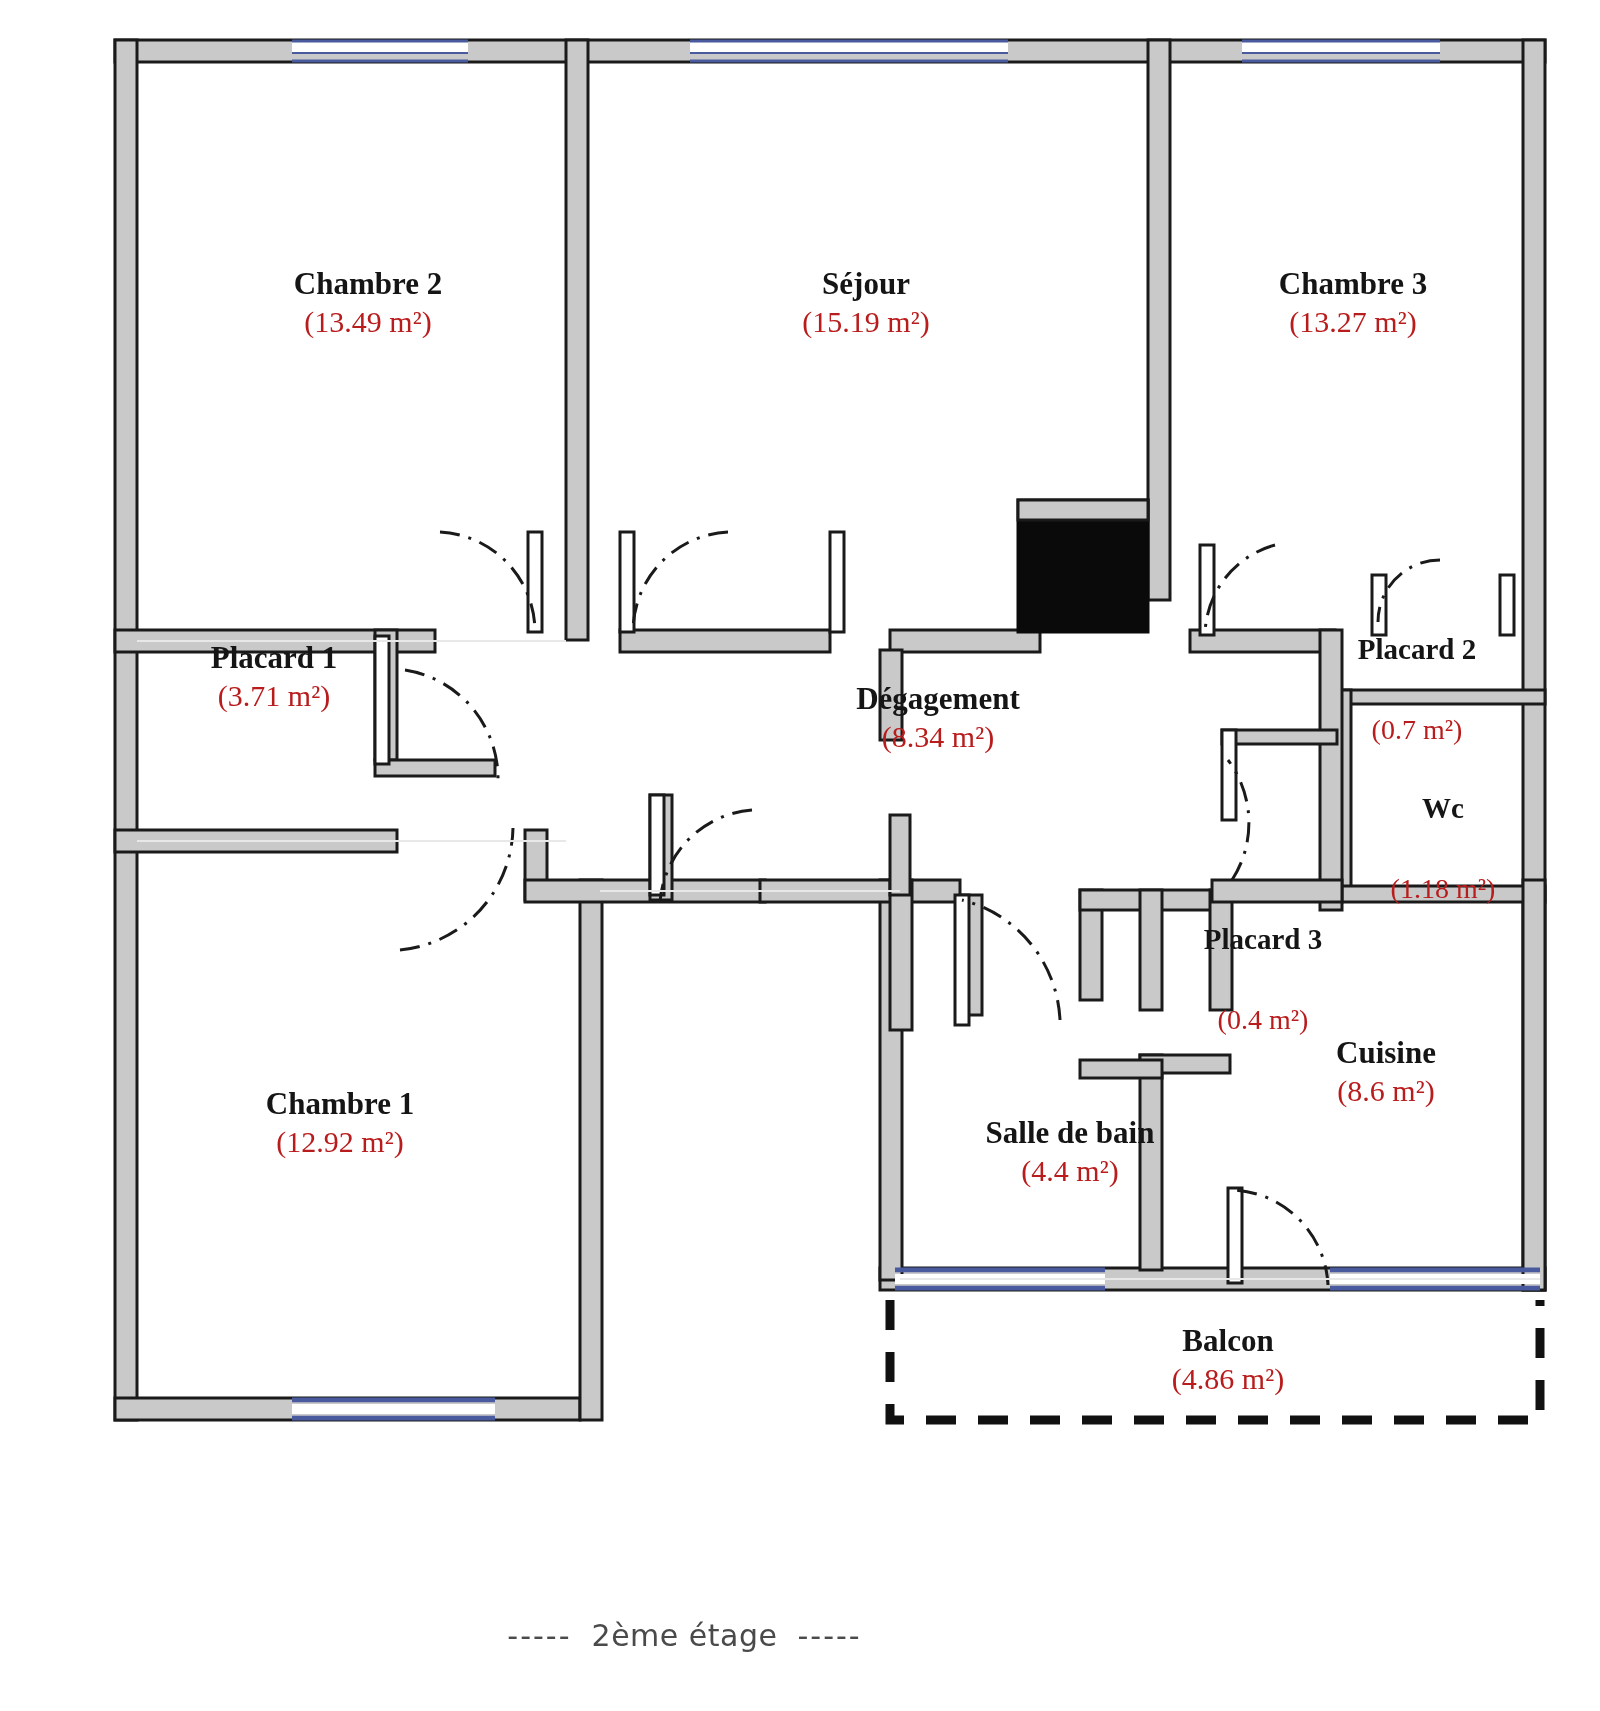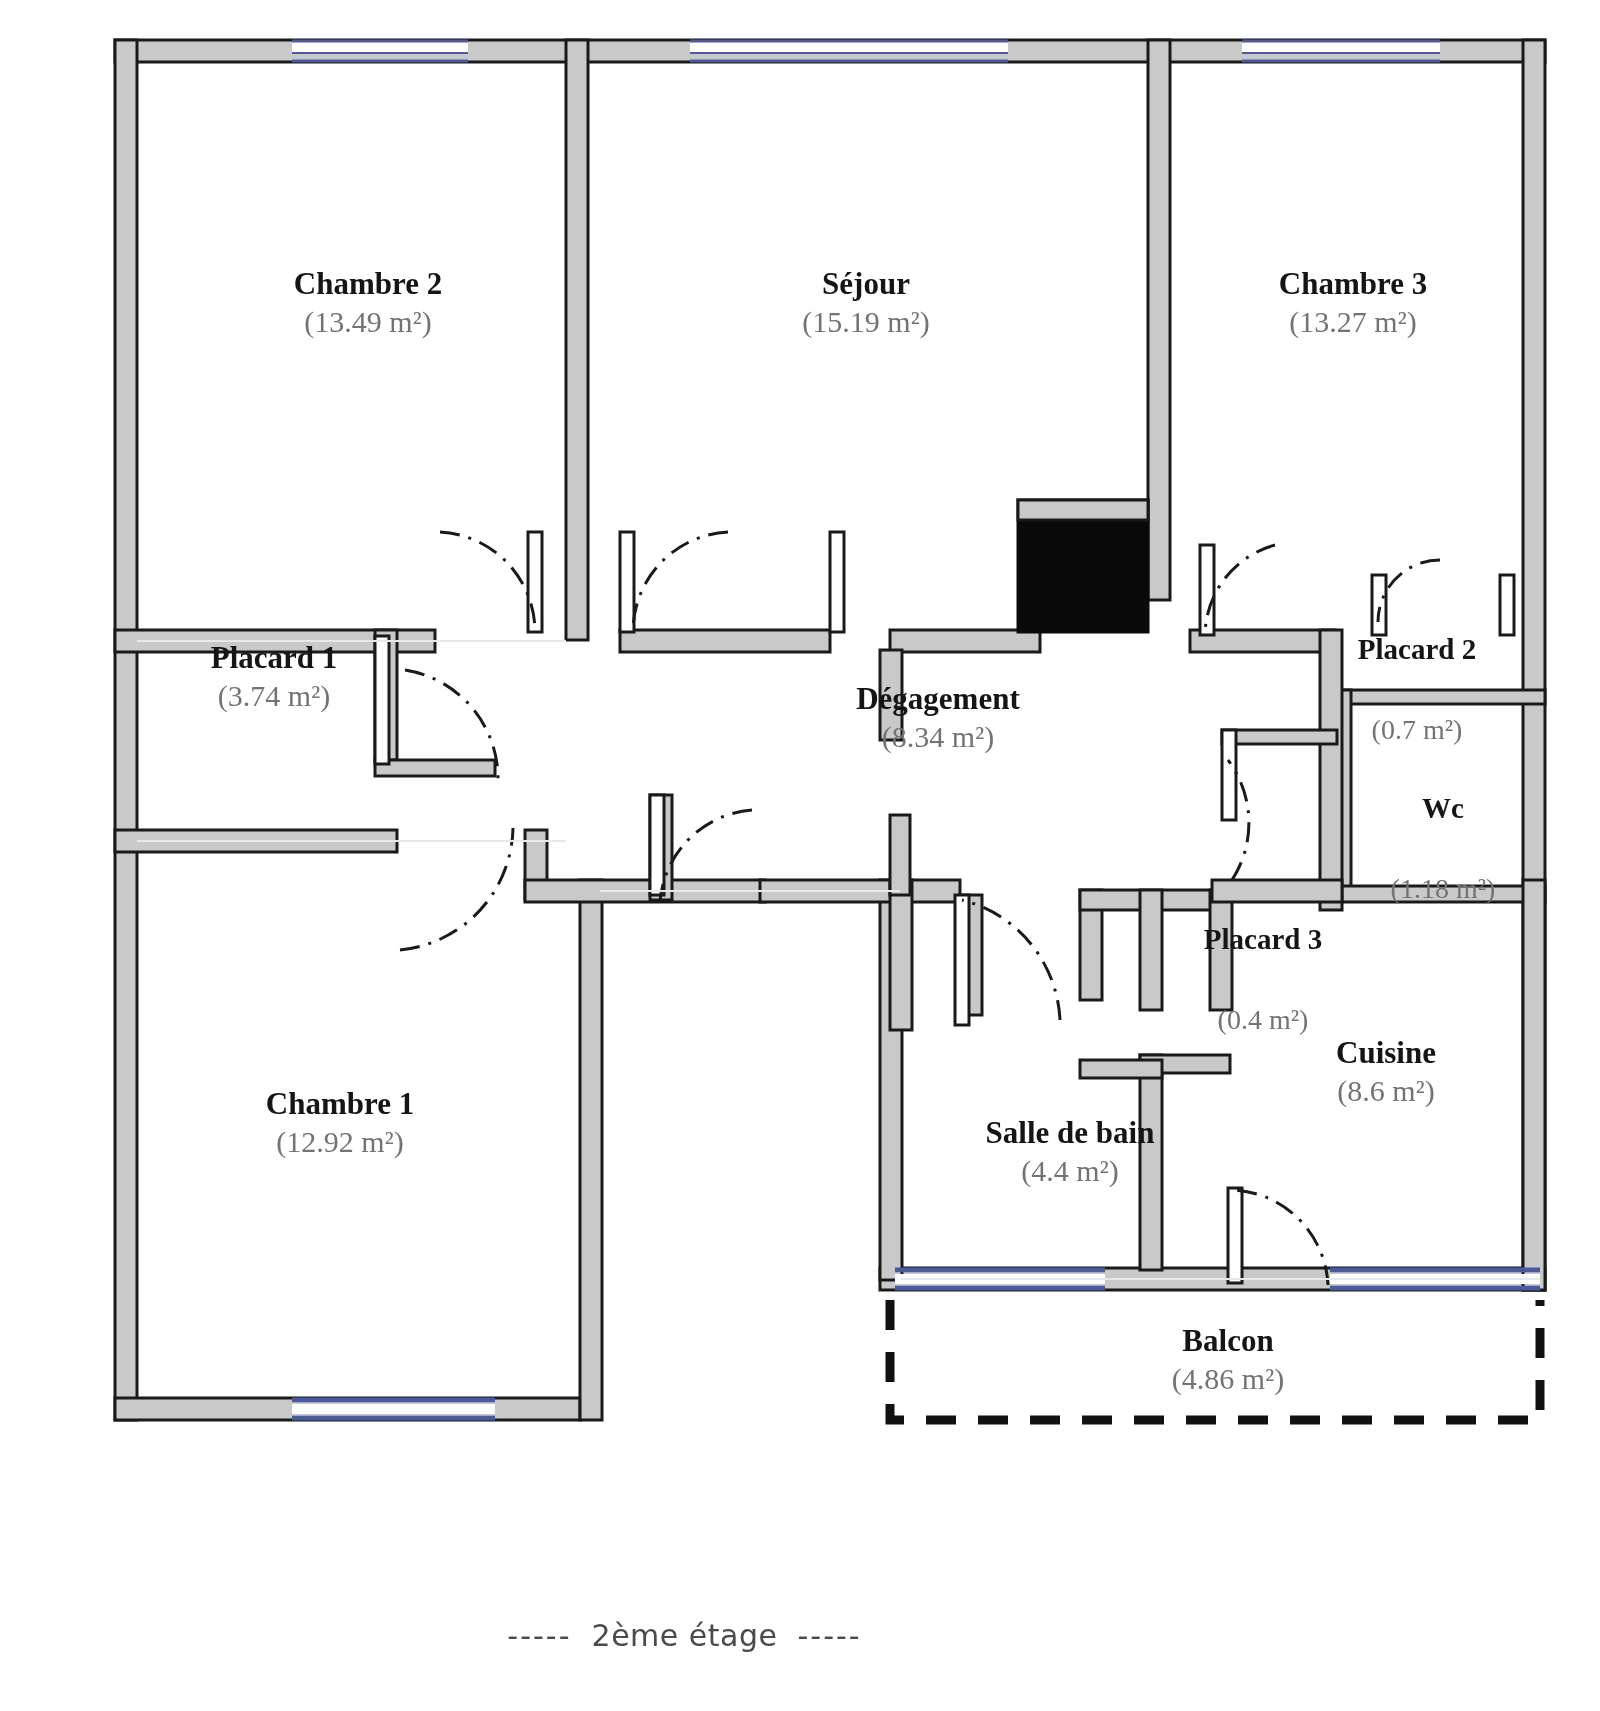--- a/index.html
+++ b/index.html
@@ -1,20 +1,20 @@
 <!DOCTYPE html>
 <html><head>
 <meta charset="utf-8">
 <style>
   html,body{margin:0;padding:0;background:#ffffff;}
   body{width:1600px;height:1711px;position:relative;font-family:"DejaVu Sans","Liberation Sans",sans-serif;overflow:hidden;}
   #plan{position:absolute;left:0;top:0;width:1600px;height:1711px;}
   .lbl{position:absolute;text-align:center;white-space:nowrap;transform:translate(-50%,-50%);font-family:Liberation Serif, serif;}
   .lbl .name{font-weight:bold;color:#151515;font-size:31px;line-height:1.18;}
-  .lbl .area{color:#737373;font-size:30px;line-height:1.25;}
+  .lbl .area{color:#b91c1c;font-size:30px;line-height:1.25;}
   .lbl.small .name{font-size:29px;}
   .lbl.small .area{font-size:28px;margin-top:46px;}
   #footer{position:absolute;left:0;top:1618px;width:1369px;text-align:center;color:#4a4a4a;font-size:30px;letter-spacing:.5px;}
   #footer .dash{color:#4a4a4a;letter-spacing:2px;}
 </style>
 </head>
 <body>
 
 <svg id="plan" viewBox="0 0 1600 1711">
   <g>
@@ -175,21 +175,21 @@
   <div class="lbl" style="left:866px;top:303px">
     <div class="name">Séjour</div>
     <div class="area">(15.19 m²)</div>
   </div>
   <div class="lbl" style="left:1353px;top:303px">
     <div class="name">Chambre 3</div>
     <div class="area">(13.27 m²)</div>
   </div>
   <div class="lbl" style="left:274px;top:677px">
     <div class="name">Placard 1</div>
-    <div class="area">(3.74 m²)</div>
+    <div class="area">(3.71 m²)</div>
   </div>
   <div class="lbl" style="left:938px;top:718px">
     <div class="name">Dégagement</div>
     <div class="area">(8.34 m²)</div>
   </div>
   <div class="lbl small" style="left:1417px;top:690px">
     <div class="name">Placard 2</div>
     <div class="area">(0.7 m²)</div>
   </div>
   <div class="lbl small" style="left:1443px;top:849px">

